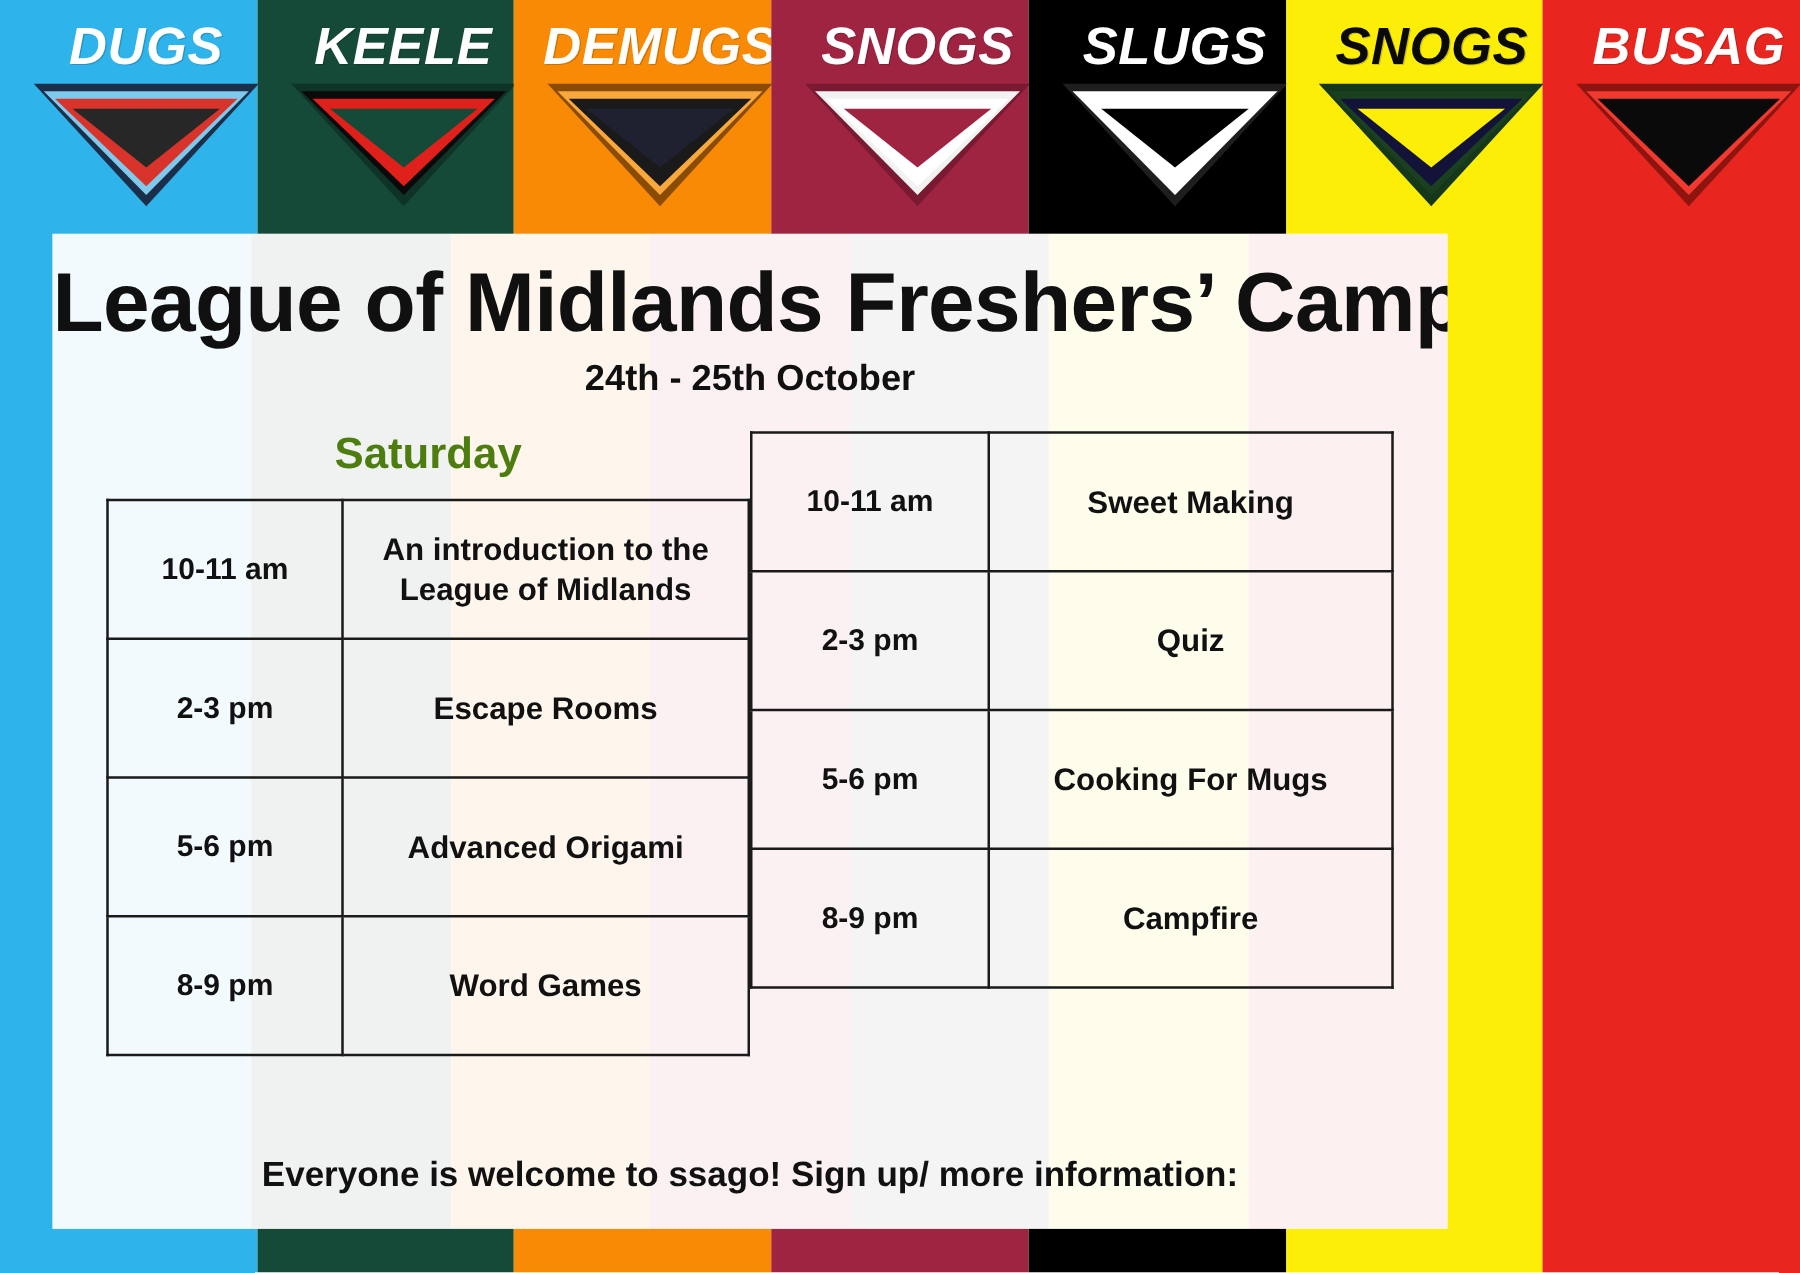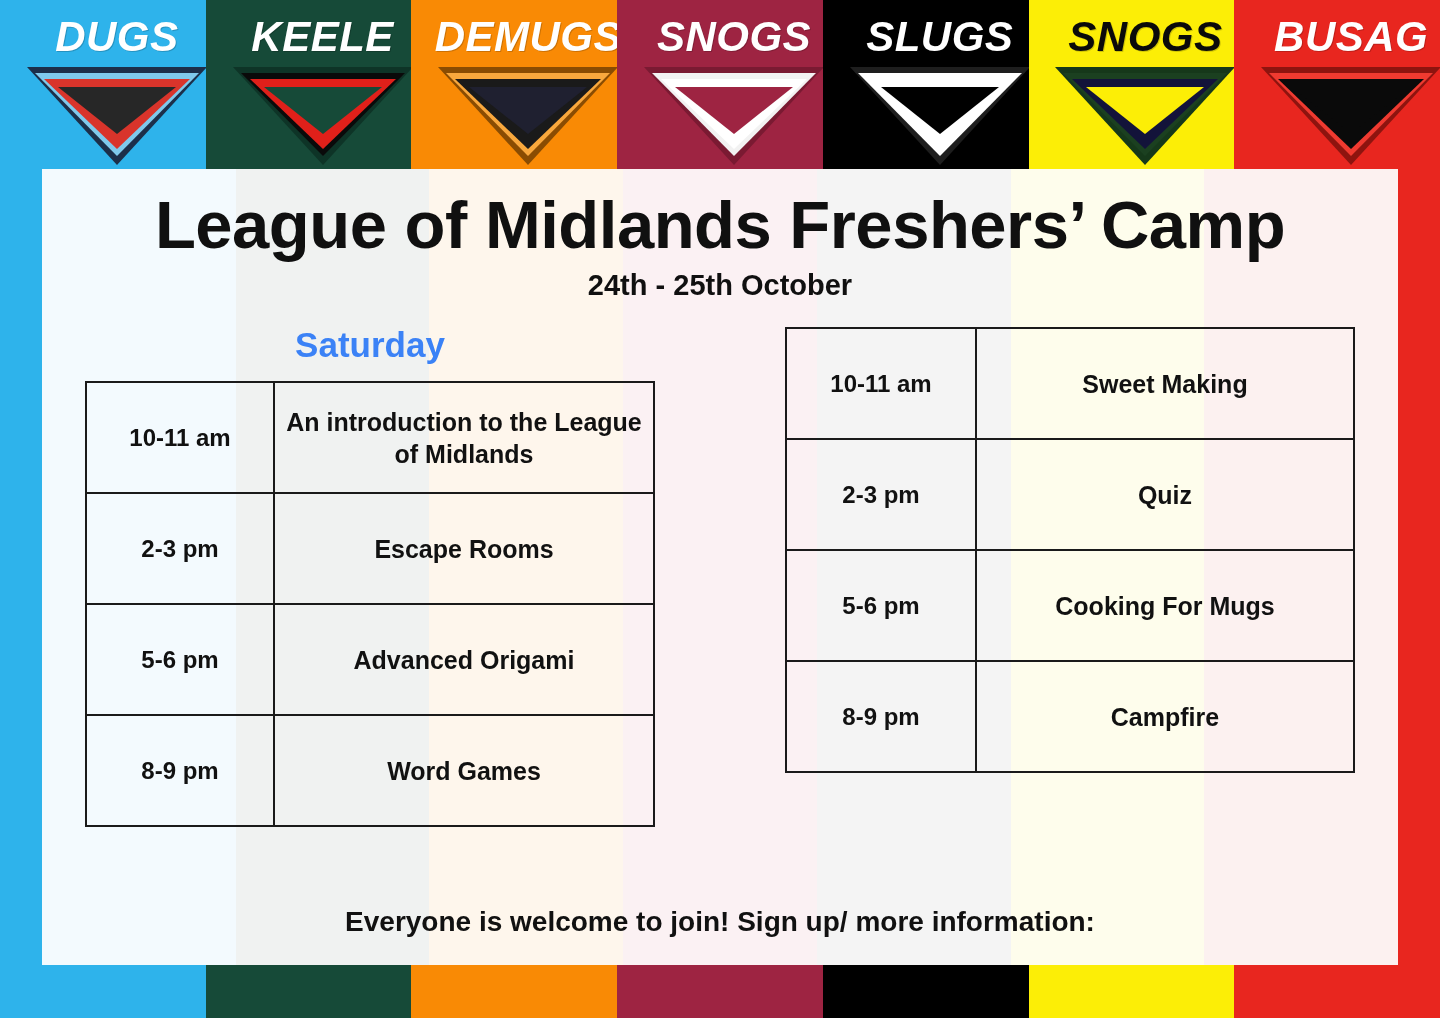--- a/index.html
+++ b/index.html
@@ -53,22 +53,22 @@
     margin-top: 6px;
     width: 186px;
     height: 104px;
     position: relative;
   }
   .soc-logo svg { display: block; width: 100%; height: 100%; }
 
   
   #panel {
     position: absolute;
-    left: 42px; top: 169px;
-    width: 1356px; height: 796px;
+    left: 42px; top: 187px;
+    width: 1116px; height: 796px;
     background: #ffffff;
     overflow: hidden;
     box-shadow: 0 0 0 0 rgba(0,0,0,0);
   }
   
   #panel-tints {
     position: absolute; inset: 0;
     display: flex;
     pointer-events: none;
   }
@@ -108,21 +108,21 @@
     width: 100%;
     display: flex;
     justify-content: space-between;
     padding: 0 43px;
   }
   .day-col { width: 570px; }
   .day-heading {
     text-align: center;
     font-size: 35px;
     font-weight: 700;
-    color: #3b82f6;
+    color: #4d7c0f;
     line-height: 1;
     margin-bottom: 19px;
   }
 
   table.sched {
     width: 100%;
     border-collapse: collapse;
     table-layout: fixed;
     background: transparent;
   }
@@ -320,18 +320,18 @@
                 <tr>
                   <td class="time-cell">8-9 pm</td>
                   <td class="event-cell">Campfire</td>
                 </tr>
               </tbody>
             </table>
           </div>
         </div>
 
       <div id="footer">
-        <div class="welcome">Everyone is welcome to join! Sign up/ more information:</div>
+        <div class="welcome">Everyone is welcome to ssago! Sign up/ more information:</div>
       </div>
 
     </div>
   </div>
 </div>
 
 </body></html>

